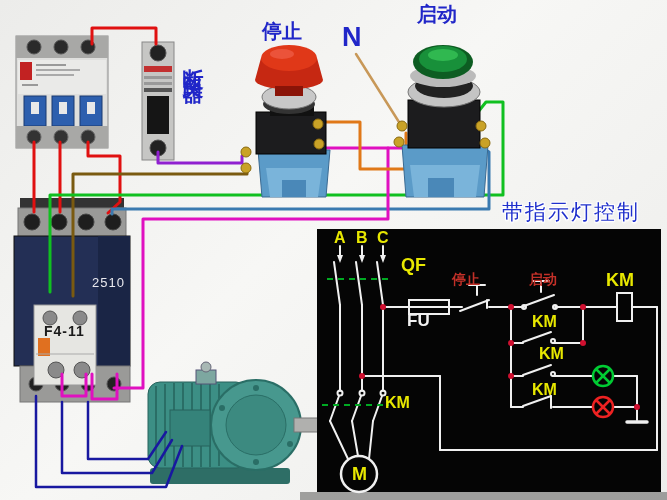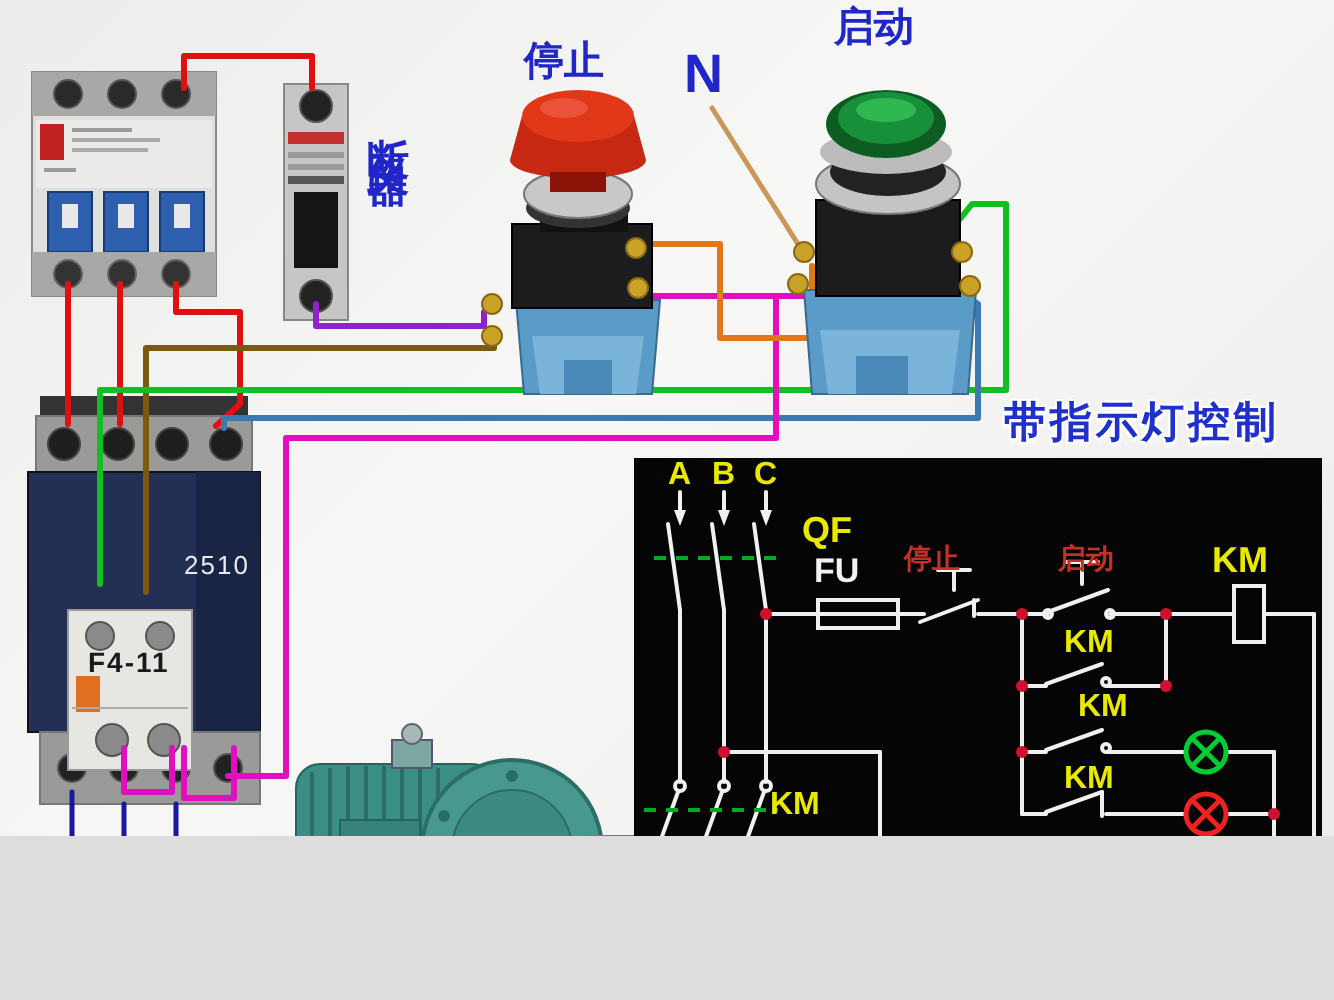--- a/index.html
+++ b/index.html
@@ -1,28 +1,28 @@
 <!DOCTYPE html>
 <html><head>
 <meta charset="utf-8">
 <style>
   html,body{margin:0;padding:0;background:#ddd;}
-  .stage{position:relative;width:667px;height:418px;overflow:hidden;
+  .stage{position:relative;width:667px;height:500px;overflow:hidden;
          background:linear-gradient(135deg,#ececea,#f7f7f5 45%,#ececea);
          font-family:"Liberation Sans","DejaVu Sans",sans-serif;}
   .stage svg{position:absolute;left:0;top:0;}
   .lbl{position:absolute;white-space:nowrap;line-height:1;}
   .blue-cn{color:#2026c8;font-weight:bold;font-size:20px;}
   .n-lbl{color:#2026c8;font-weight:bold;font-size:27px;}
   .vert{writing-mode:vertical-rl;letter-spacing:7px;font-size:21px;}
-  .title-cn{color:#2030cc;font-weight:bold;font-size:21px;letter-spacing:2px;
+  .title-cn{color:#2030cc;font-weight:normal;font-size:21px;letter-spacing:2px;
     text-shadow:-1px -1px 0 #fff,1px -1px 0 #fff,-1px 1px 0 #fff,1px 1px 0 #fff,0 2px 2px #fff;}
   .sch-y{color:#e8e800;font-weight:bold;font-size:16px;}
   .sch-y.big{font-size:18px;}
-  .sch-w{color:#f2f2f2;font-weight:bold;font-size:17px;}
+  .sch-w{color:#f2f2f2;font-weight:bold;font-size:17px;margin-top:35px;}
   .sch-r{color:#c23028;font-weight:bold;font-size:14px;}
   .dev{color:#e9e9ee;font-size:13px;letter-spacing:1px;}
   .aux{color:#1a1a1a;font-weight:bold;font-size:14px;letter-spacing:1px;}
 </style>
 </head>
 <body>
 
 <div class="stage">
 <svg width="667" height="500" viewBox="0 0 667 500">
 

